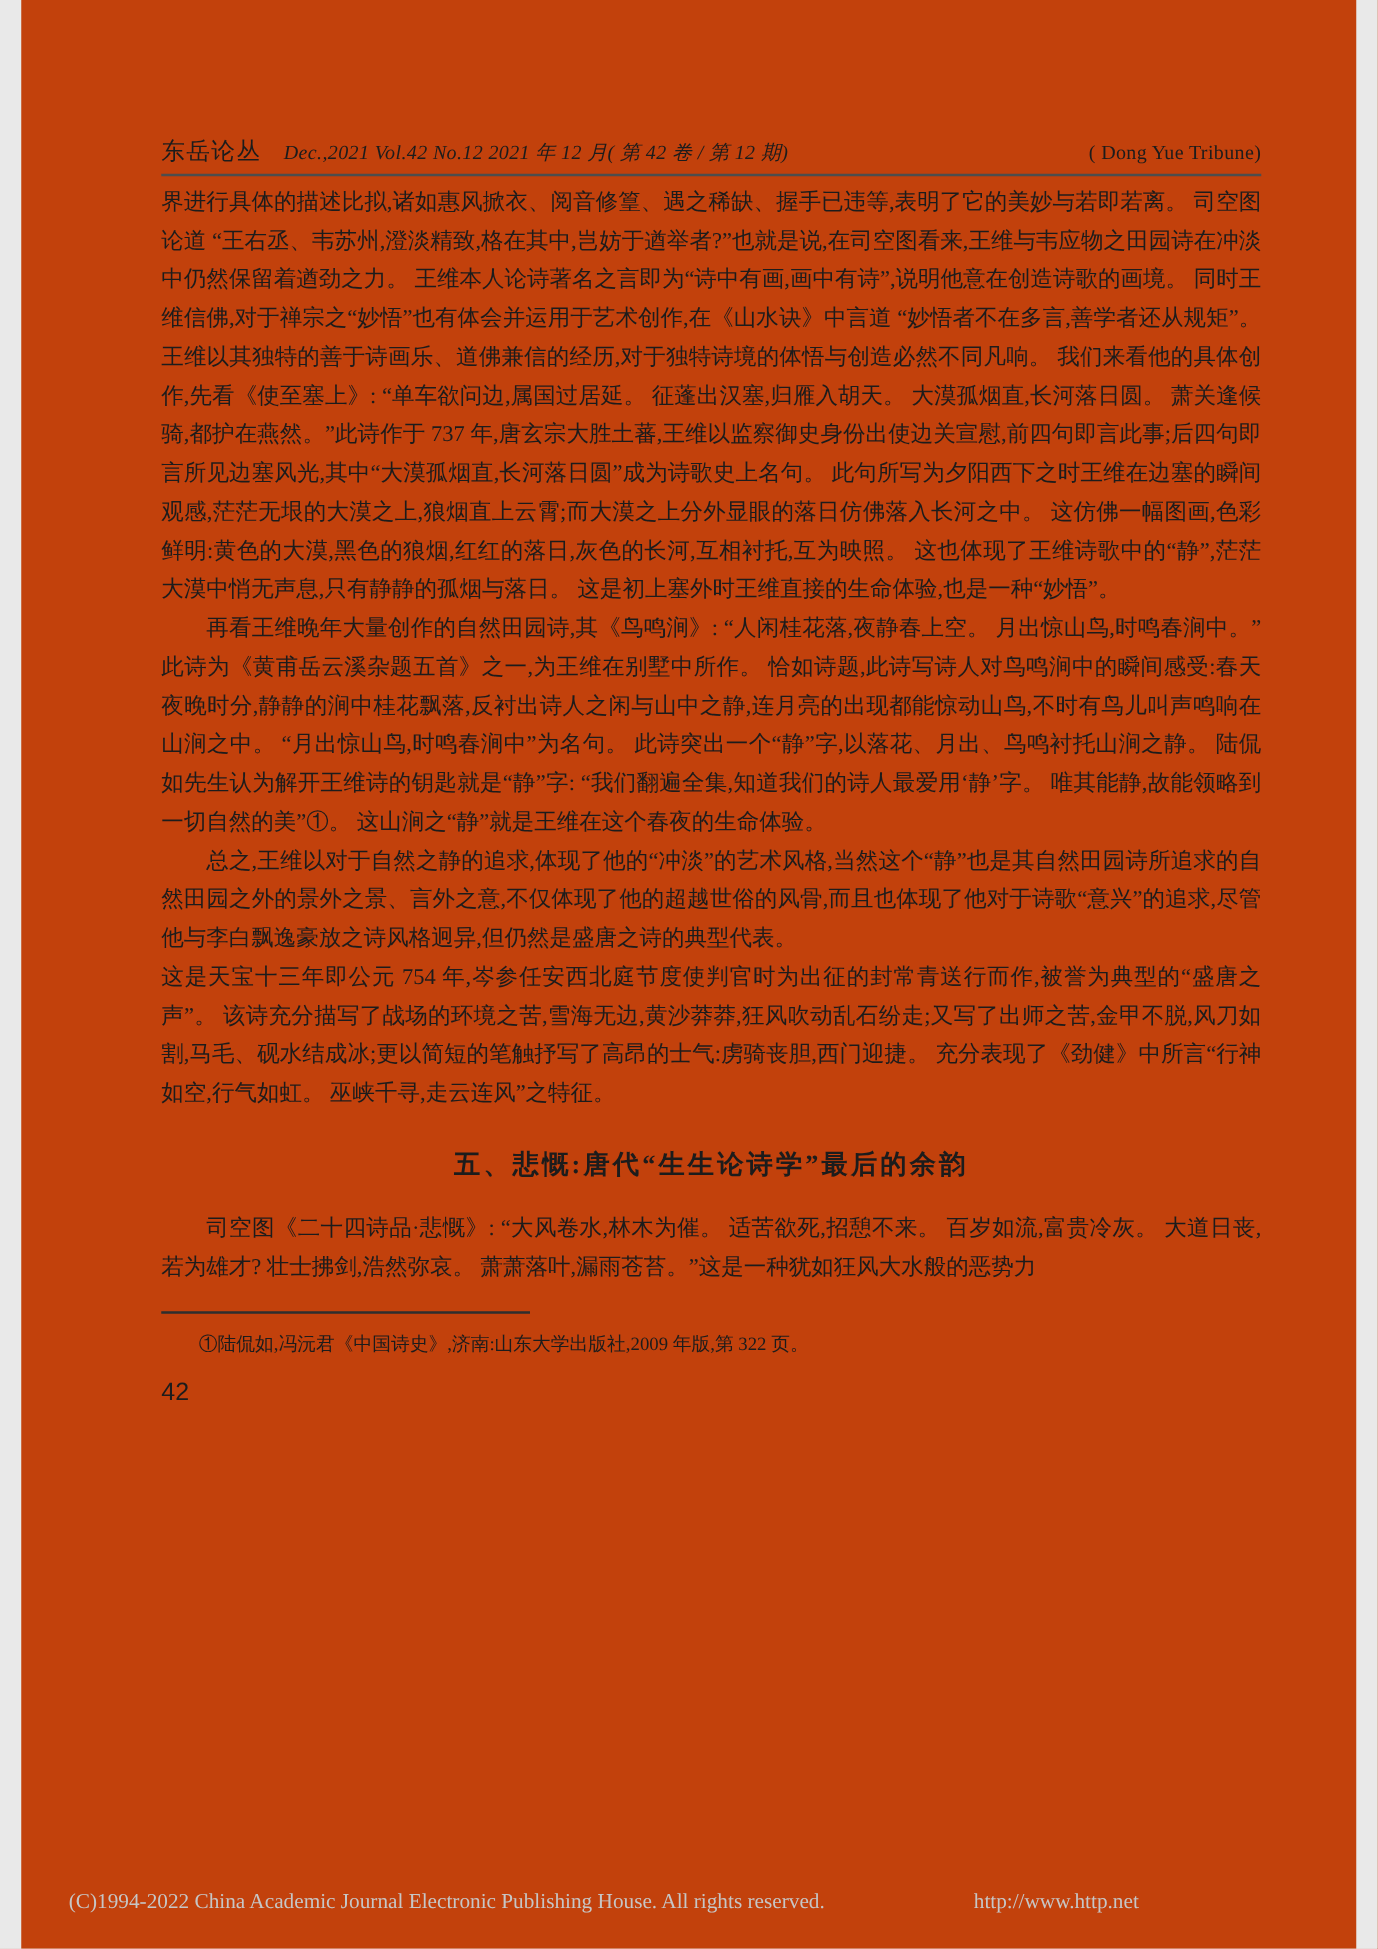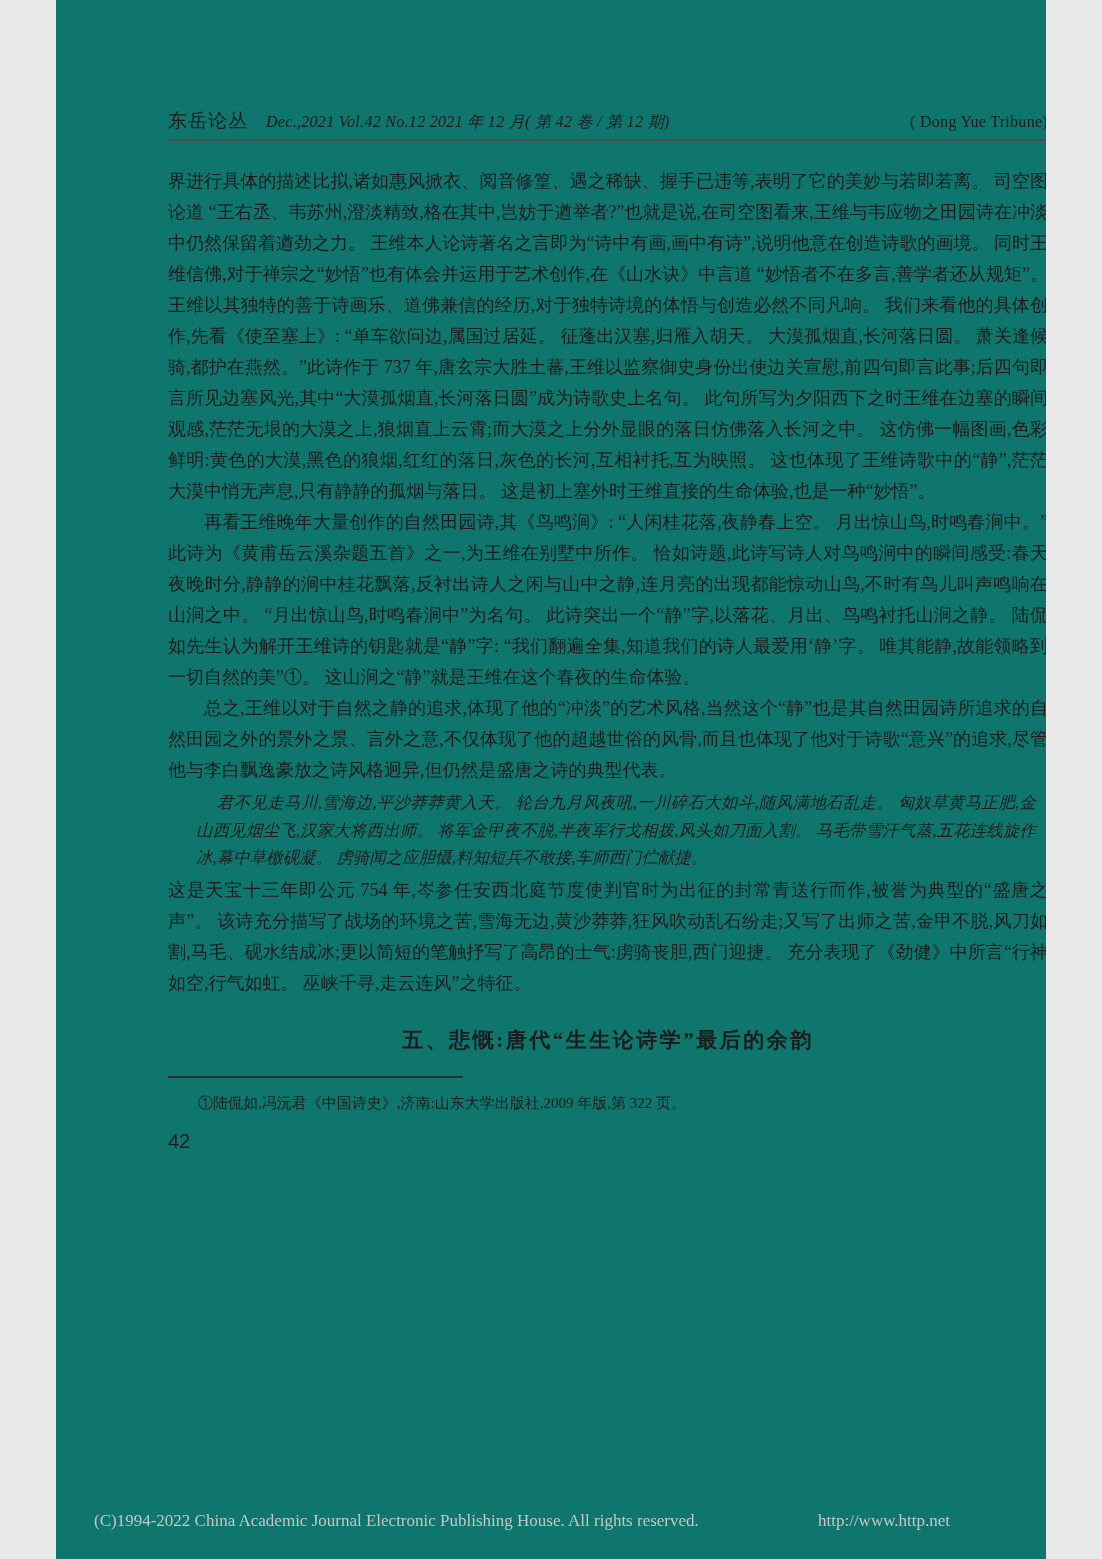--- a/index.html
+++ b/index.html
@@ -1,19 +1,19 @@
 <!DOCTYPE html>
 <html lang="zh"><head>
 <meta charset="utf-8">
 <style>
   html,body{margin:0;padding:0;background:#e9e9e9;}
   .page{
     position:relative;
-    width:990px;height:1559px;
-    background:#0f766e;
+    width:1068px;height:1559px;
+    background:#c2410c;
     margin:0 auto;
     overflow:hidden;
     font-family:"Liberation Serif","DejaVu Serif",serif;
     color:#1c1c1c;
   }
   .content{
     position:absolute;
     left:112px;top:108px;
     width:880px;
   }
@@ -34,21 +34,21 @@
   .issue-info{
     font-size:16px;
     font-style:italic;
     letter-spacing:.3px;
   }
   .journal-en{
     font-size:16px;
     letter-spacing:.3px;
   }
   
-  .body-text{margin-top:25px;}
+  .body-text{margin-top:5px;}
   .para{
     margin:0;
     font-size:18px;
     line-height:31px;
     text-align:justify;
     text-justify:inter-ideograph;
   }
   .para.indent{text-indent:2em;}
   
   .poem{
@@ -110,26 +110,26 @@
         <span class="issue-info">Dec.,2021 Vol.42 No.12   2021 年 12 月( 第 42 卷 / 第 12 期)</span>
       </div>
       <span class="journal-en">( Dong Yue Tribune)</span>
     </div>
 
     <div class="body-text">
       <p class="para">界进行具体的描述比拟,诸如惠风掀衣、阅音修篁、遇之稀缺、握手已违等,表明了它的美妙与若即若离。 司空图论道 “王右丞、韦苏州,澄淡精致,格在其中,岂妨于遒举者?”也就是说,在司空图看来,王维与韦应物之田园诗在冲淡中仍然保留着遒劲之力。 王维本人论诗著名之言即为“诗中有画,画中有诗”,说明他意在创造诗歌的画境。 同时王维信佛,对于禅宗之“妙悟”也有体会并运用于艺术创作,在《山水诀》中言道 “妙悟者不在多言,善学者还从规矩”。 王维以其独特的善于诗画乐、道佛兼信的经历,对于独特诗境的体悟与创造必然不同凡响。 我们来看他的具体创作,先看《使至塞上》: “单车欲问边,属国过居延。 征蓬出汉塞,归雁入胡天。 大漠孤烟直,长河落日圆。 萧关逢候骑,都护在燕然。”此诗作于 737 年,唐玄宗大胜土蕃,王维以监察御史身份出使边关宣慰,前四句即言此事;后四句即言所见边塞风光,其中“大漠孤烟直,长河落日圆”成为诗歌史上名句。 此句所写为夕阳西下之时王维在边塞的瞬间观感,茫茫无垠的大漠之上,狼烟直上云霄;而大漠之上分外显眼的落日仿佛落入长河之中。 这仿佛一幅图画,色彩鲜明:黄色的大漠,黑色的狼烟,红红的落日,灰色的长河,互相衬托,互为映照。 这也体现了王维诗歌中的“静”,茫茫大漠中悄无声息,只有静静的孤烟与落日。 这是初上塞外时王维直接的生命体验,也是一种“妙悟”。</p>
       <p class="para indent">再看王维晚年大量创作的自然田园诗,其《鸟鸣涧》: “人闲桂花落,夜静春上空。 月出惊山鸟,时鸣春涧中。”此诗为《黄甫岳云溪杂题五首》之一,为王维在别墅中所作。 恰如诗题,此诗写诗人对鸟鸣涧中的瞬间感受:春天夜晚时分,静静的涧中桂花飘落,反衬出诗人之闲与山中之静,连月亮的出现都能惊动山鸟,不时有鸟儿叫声鸣响在山涧之中。 “月出惊山鸟,时鸣春涧中”为名句。 此诗突出一个“静”字,以落花、月出、鸟鸣衬托山涧之静。 陆侃如先生认为解开王维诗的钥匙就是“静”字: “我们翻遍全集,知道我们的诗人最爱用‘静’字。 唯其能静,故能领略到一切自然的美”①。 这山涧之“静”就是王维在这个春夜的生命体验。</p>
       <p class="para indent">总之,王维以对于自然之静的追求,体现了他的“冲淡”的艺术风格,当然这个“静”也是其自然田园诗所追求的自然田园之外的景外之景、言外之意,不仅体现了他的超越世俗的风骨,而且也体现了他对于诗歌“意兴”的追求,尽管他与李白飘逸豪放之诗风格迥异,但仍然是盛唐之诗的典型代表。</p>
 
-      <p class="poem">君不见走马川,雪海边,平沙莽莽黄入天。 轮台九月风夜吼,一川碎石大如斗,随风满地石乱走。 匈奴草黄马正肥,金山西见烟尘飞,汉家大将西出师。 将军金甲夜不脱,半夜军行戈相拨,风头如刀面入割。 马毛带雪汗气蒸,五花连线旋作冰,幕中草檄砚凝。 虏骑闻之应胆慑,料知短兵不敢接,车师西门伫献捷。</p>
 
       <p class="para">这是天宝十三年即公元 754 年,岑参任安西北庭节度使判官时为出征的封常青送行而作,被誉为典型的“盛唐之声”。 该诗充分描写了战场的环境之苦,雪海无边,黄沙莽莽,狂风吹动乱石纷走;又写了出师之苦,金甲不脱,风刀如割,马毛、砚水结成冰;更以简短的笔触抒写了高昂的士气:虏骑丧胆,西门迎捷。 充分表现了《劲健》中所言“行神如空,行气如虹。 巫峡千寻,走云连风”之特征。</p>
 
       <h2 class="section-heading">五、悲慨:唐代“生生论诗学”最后的余韵</h2>
 
+      <p class="para indent">司空图《二十四诗品·悲慨》: “大风卷水,林木为催。 适苦欲死,招憩不来。 百岁如流,富贵冷灰。 大道日丧,若为雄才? 壮士拂剑,浩然弥哀。 萧萧落叶,漏雨苍苔。”这是一种犹如狂风大水般的恶势力</p>
     </div>
 
     <hr class="footnote-rule">
     <p class="footnote">①陆侃如,冯沅君《中国诗史》,济南:山东大学出版社,2009 年版,第 322 页。</p>
 
     <div class="page-number">42</div>
   </div>
 
   <div class="scan-footer">
     <span class="copyright">(C)1994-2022 China Academic Journal Electronic Publishing House. All rights reserved.</span>

